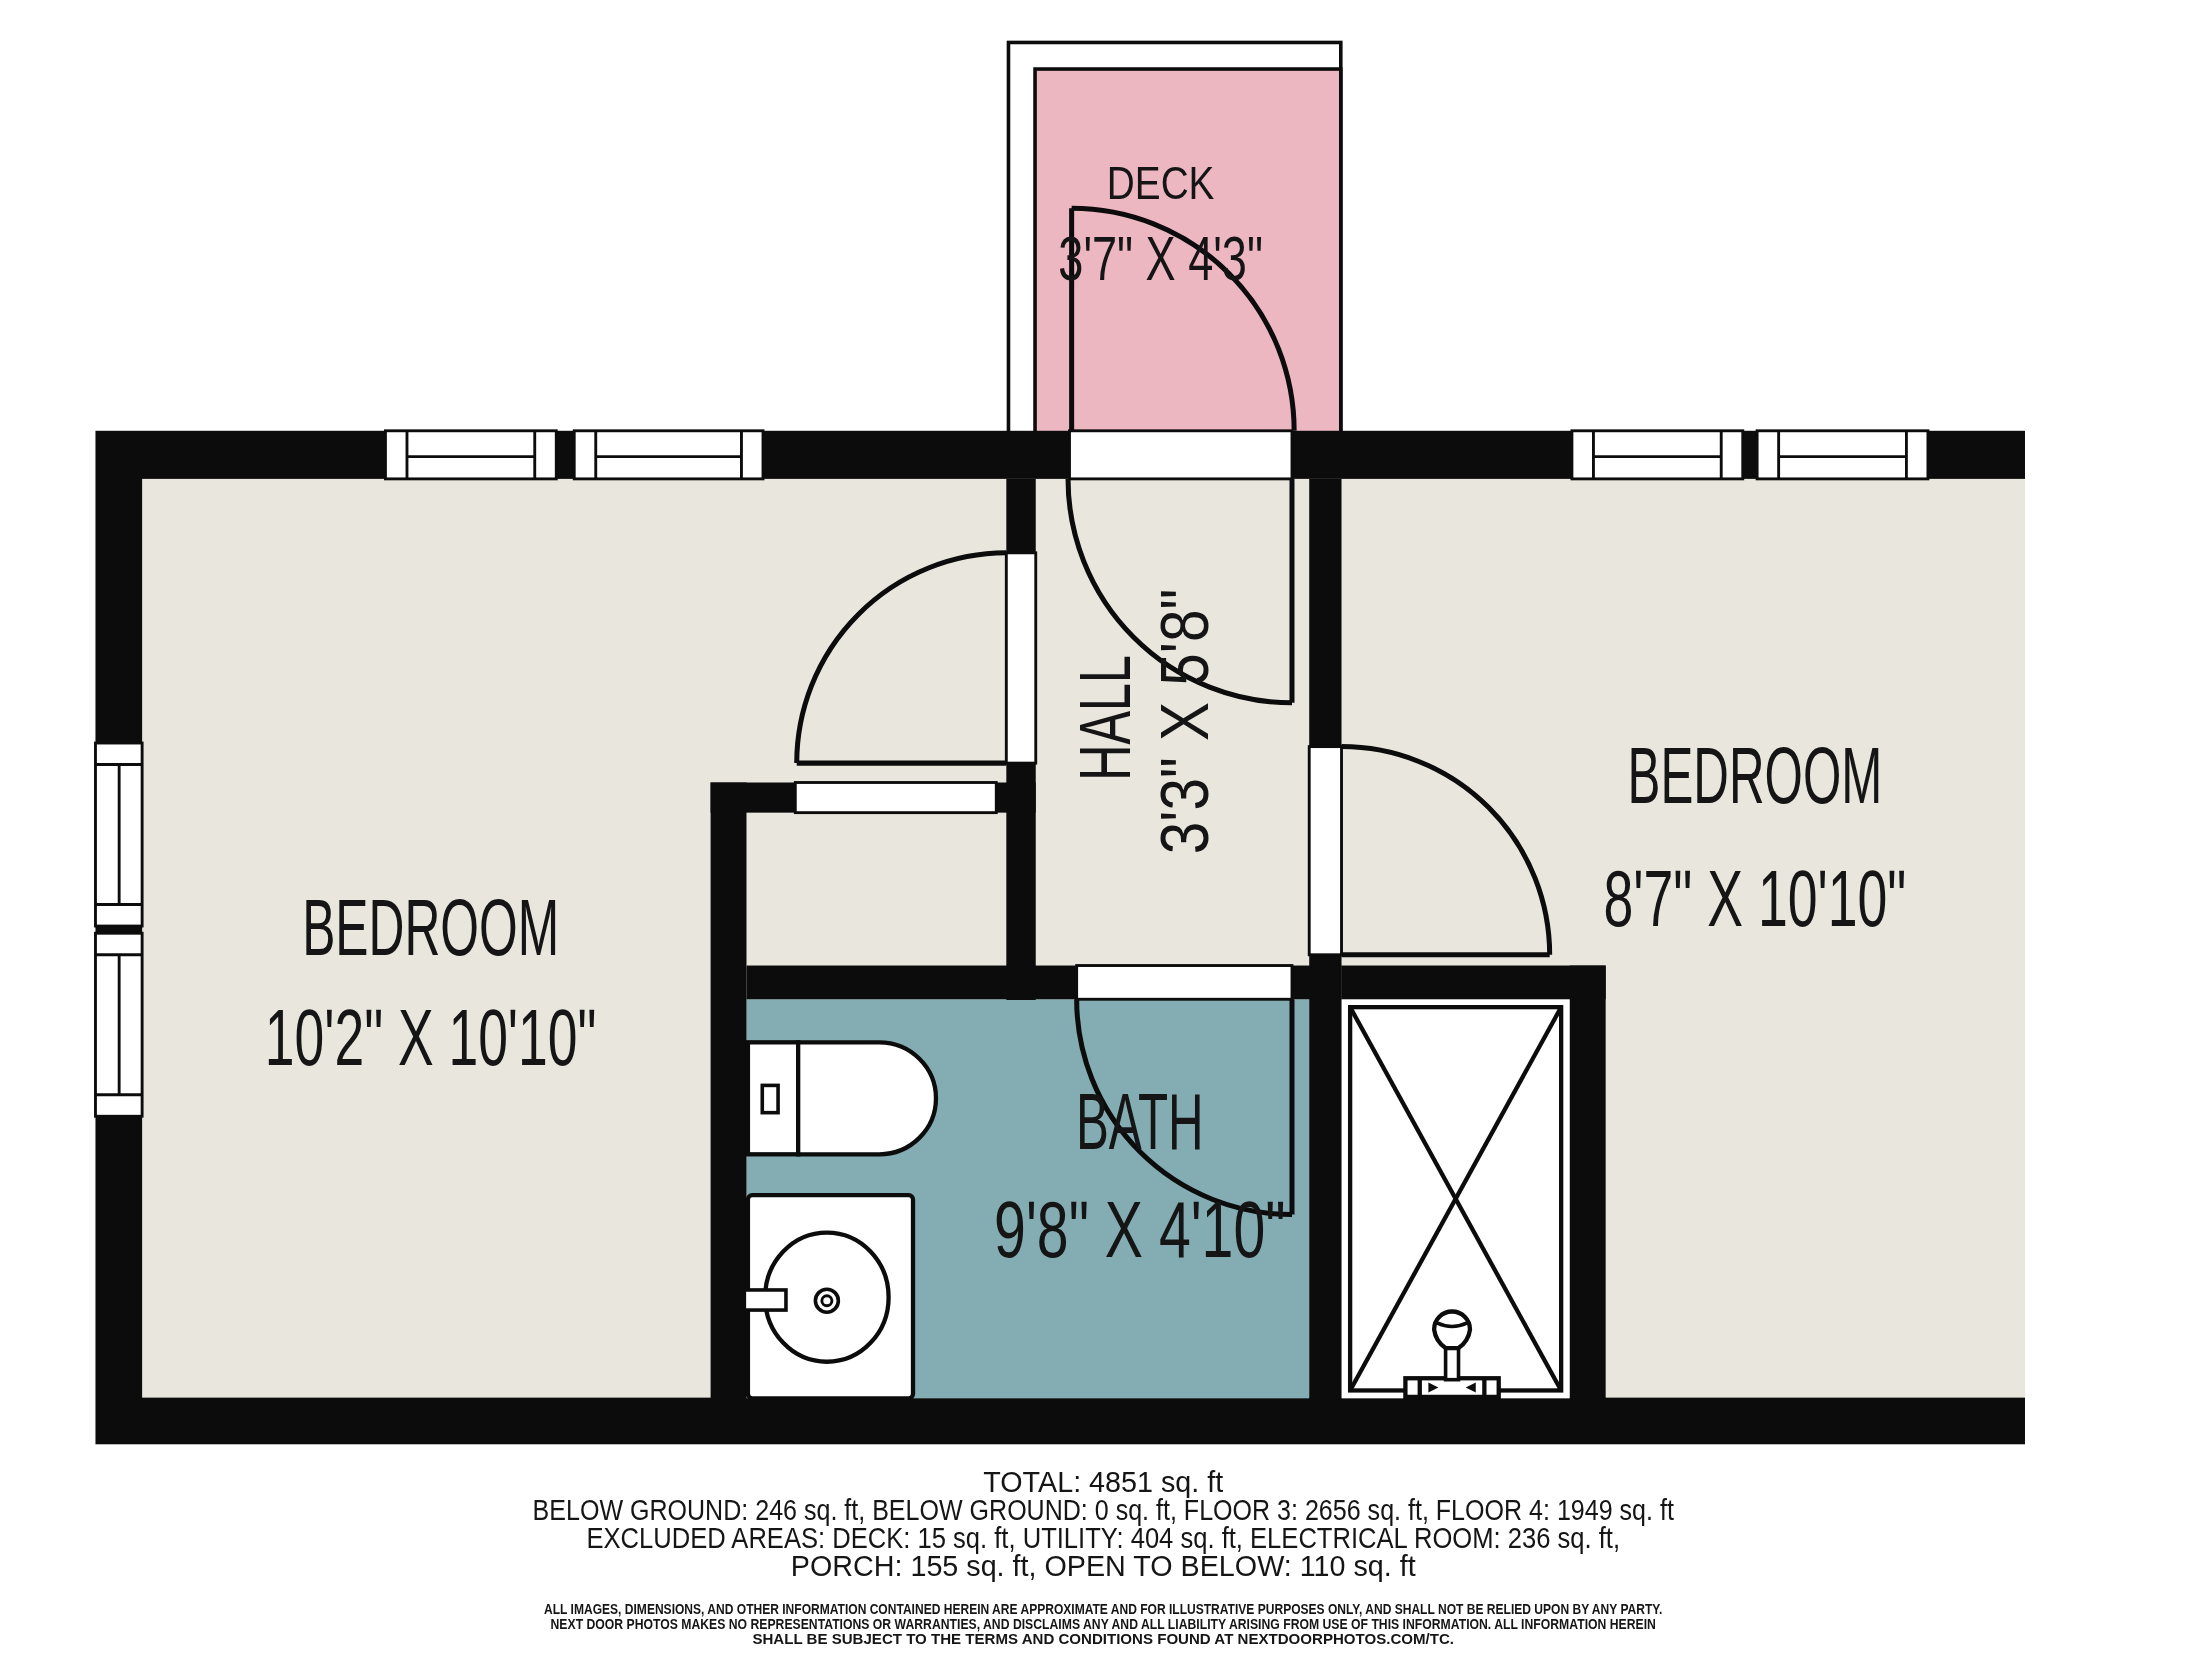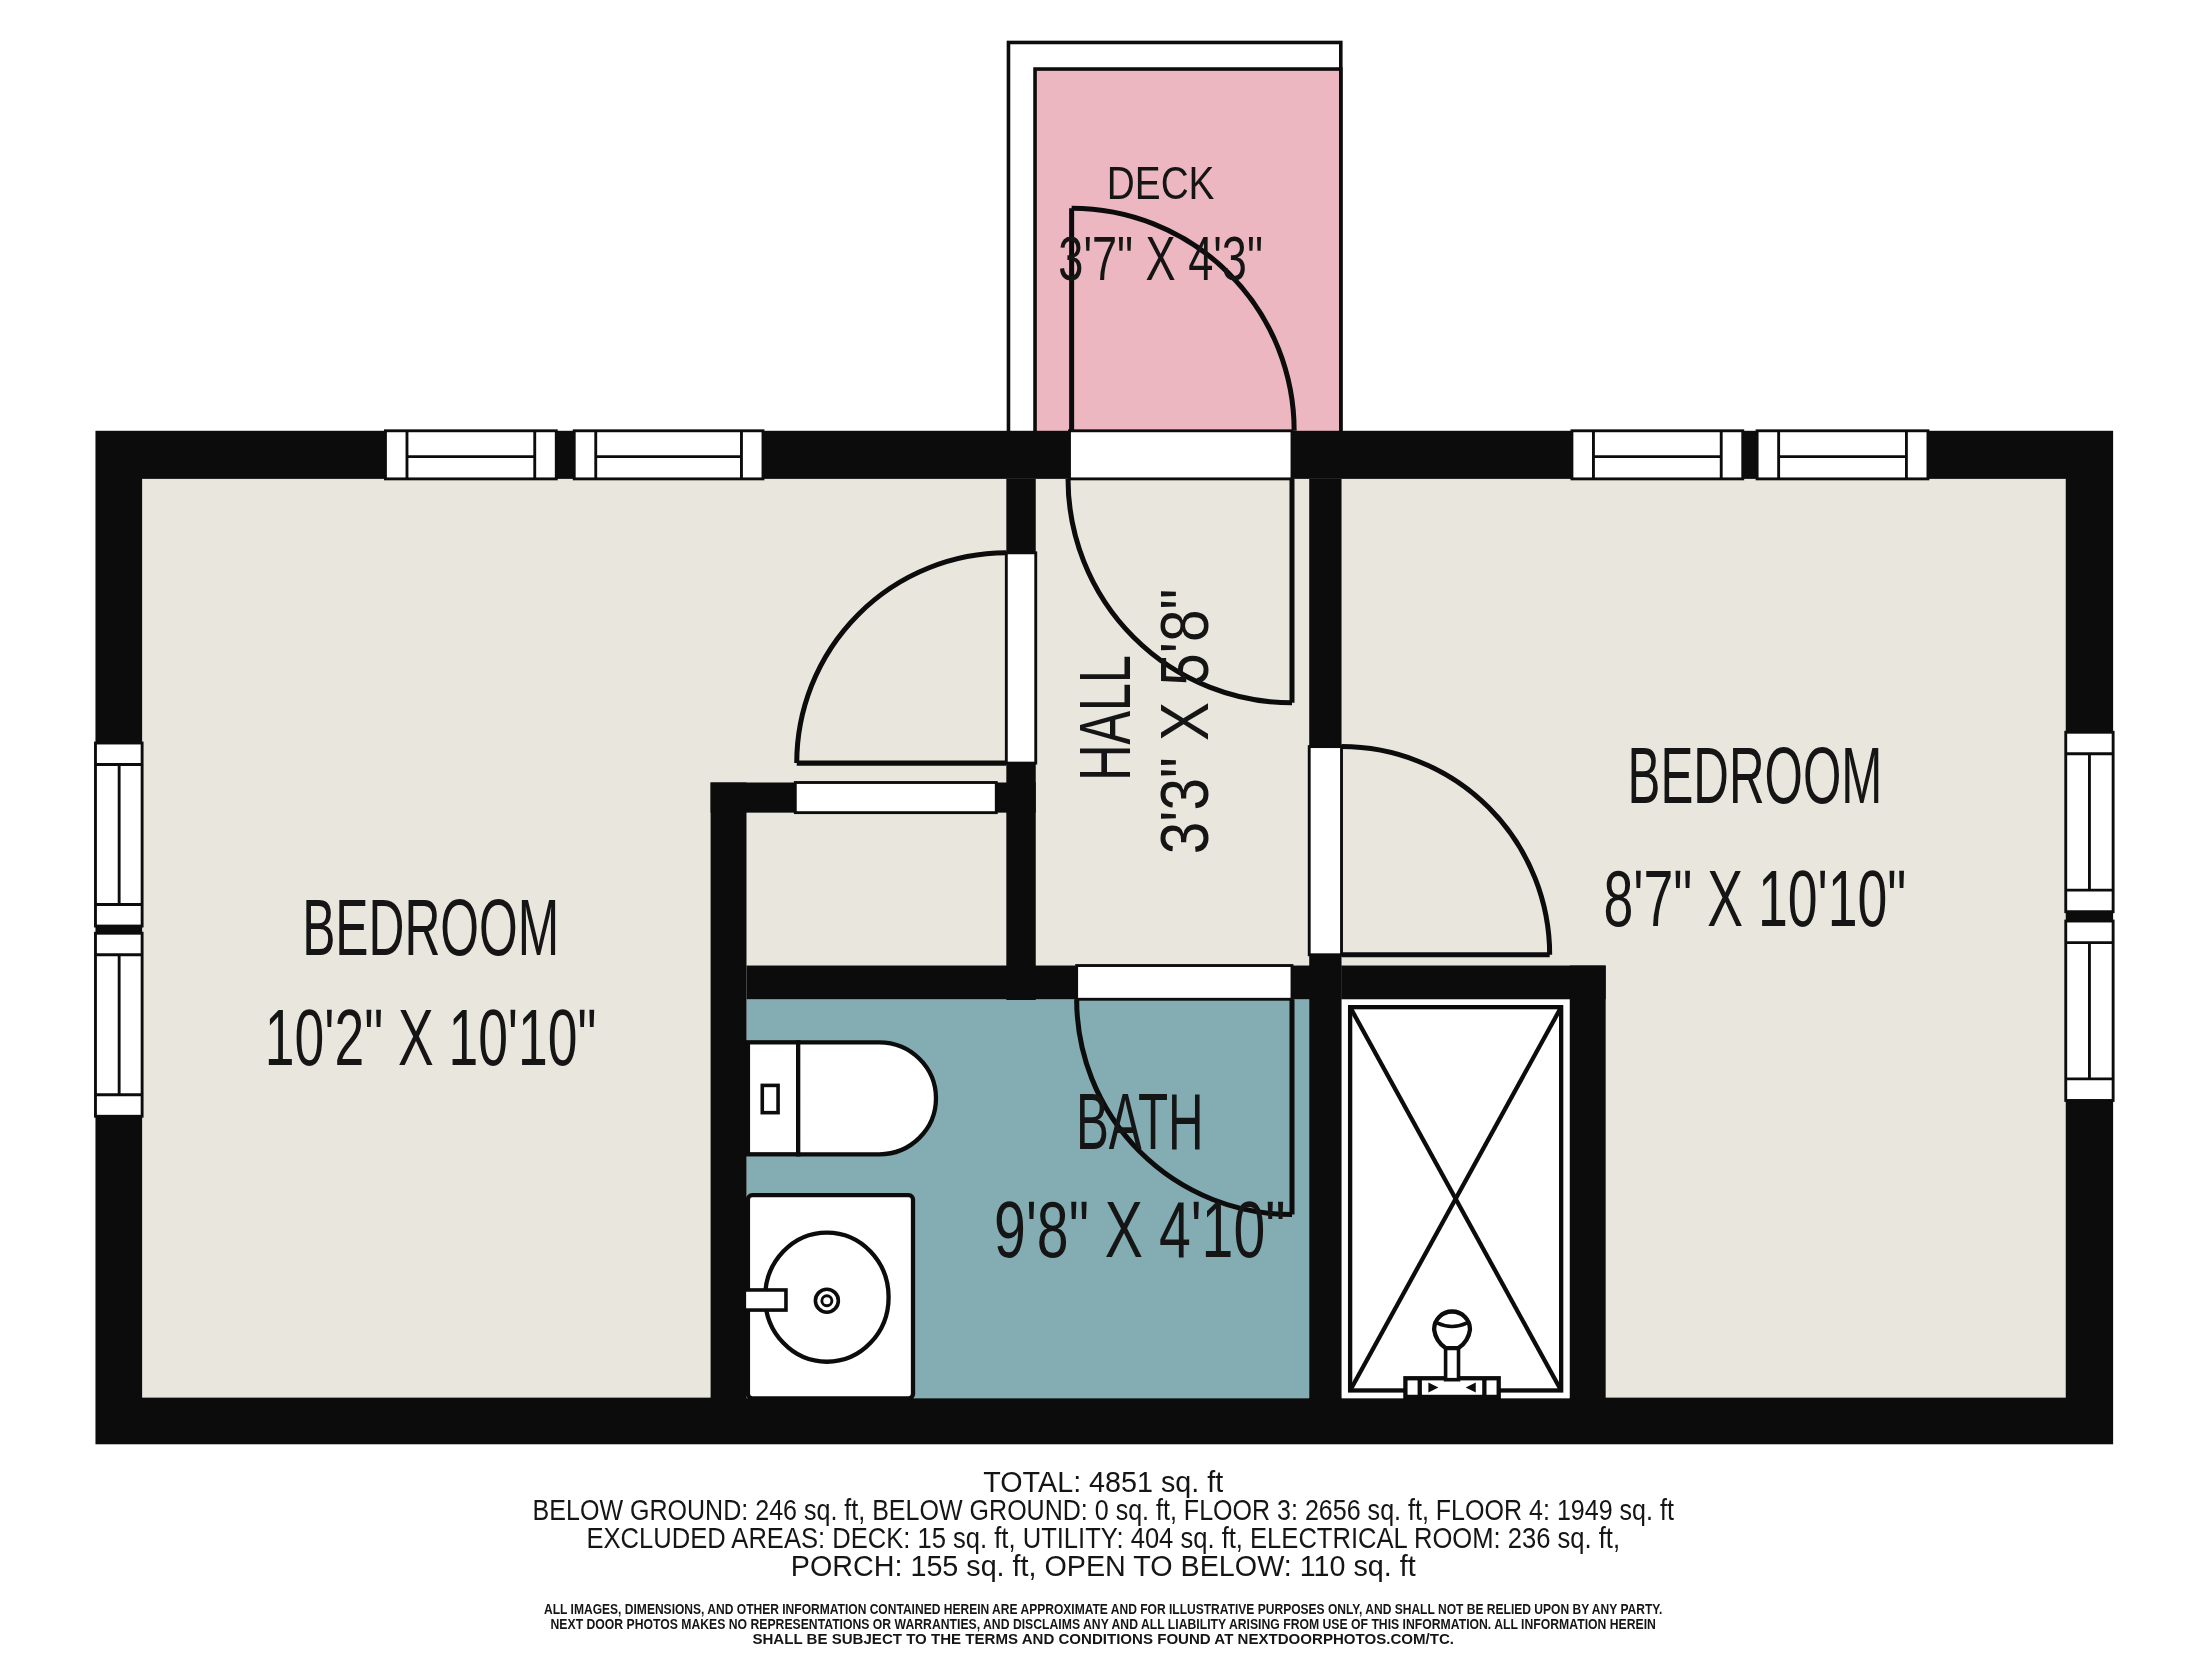--- a/index.html
+++ b/index.html
@@ -1,16 +1,16 @@
 <!DOCTYPE html>
 <html style="font-size:11.5px"><head>
 <meta charset="utf-8">
 <style>
   html,body{margin:0;padding:0;background:#ffffff;}
-  .page{position:relative;width:2205px;height:1654px;background:#ffffff;overflow:hidden;}
+  .page{position:relative;width:2025px;height:1654px;background:#ffffff;overflow:hidden;}
   svg{position:absolute;left:0;top:0;}
   text{font-family:"Liberation Sans", sans-serif;fill:#151515;}
   .roomname{font-weight:400;}
   .stats{font-weight:400;}
   .legal{font-weight:700;}
 </style>
 </head>
 <body>
 
 <div class="page">

